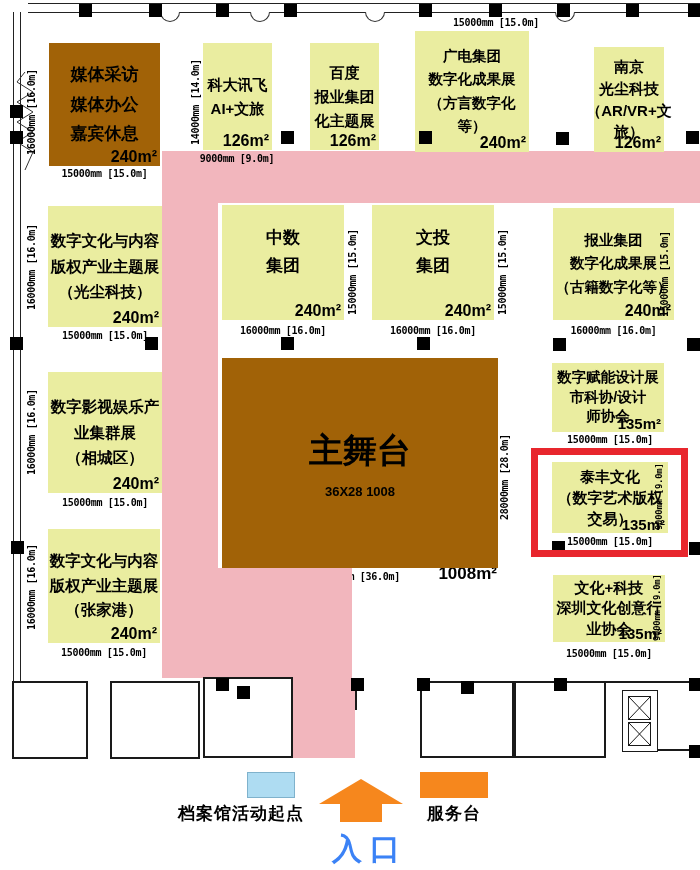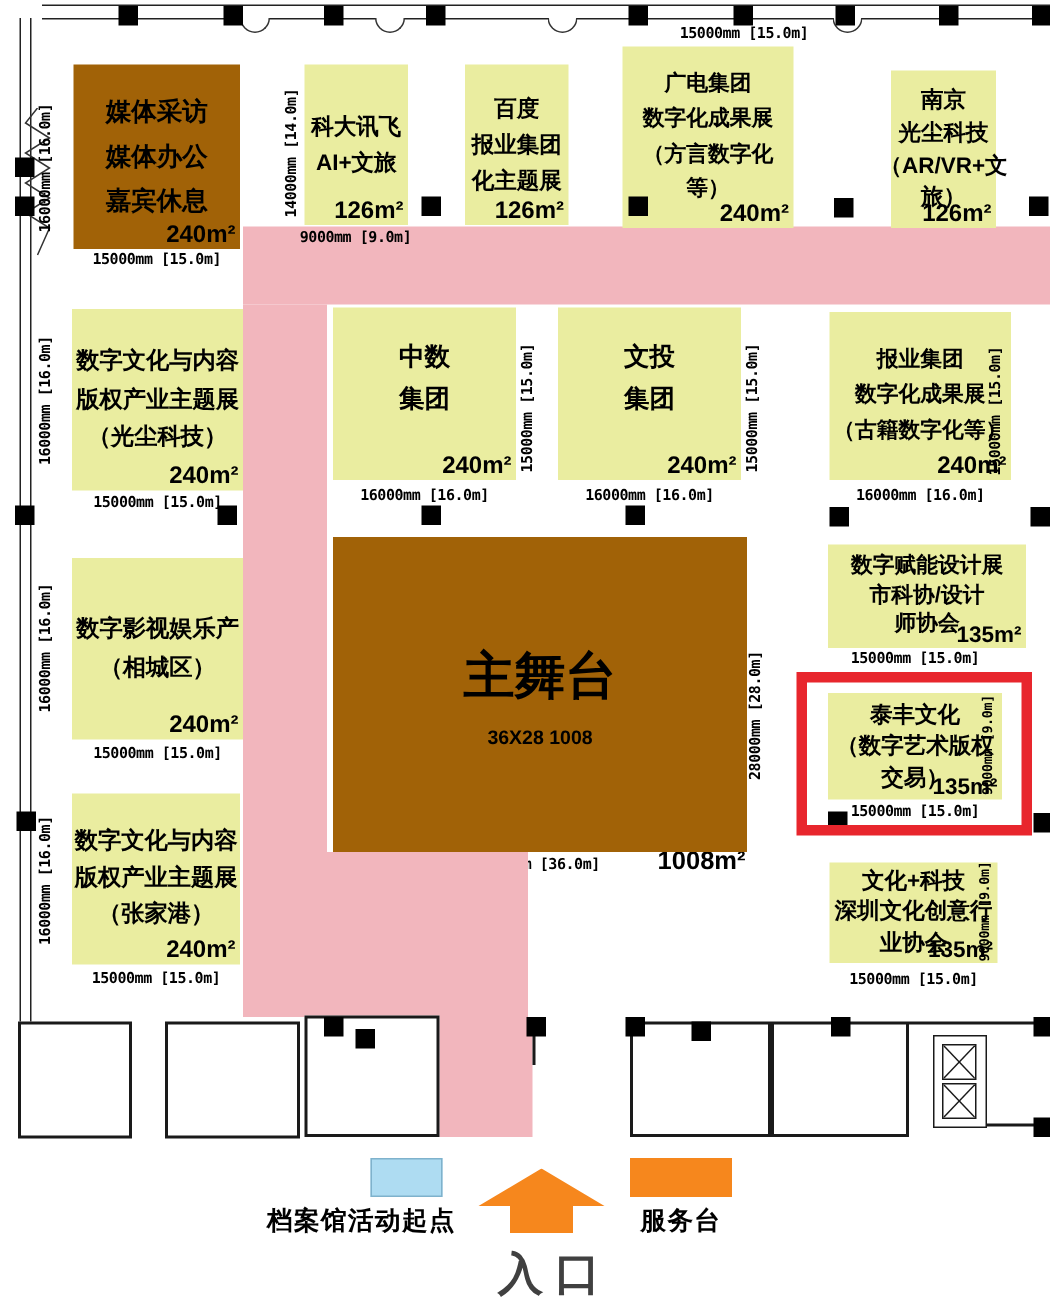--- a/index.html
+++ b/index.html
@@ -32,21 +32,21 @@
   
   #highlight{position:absolute;left:531px;top:448px;width:157px;height:109px;
              border:7px solid #E8262D;box-sizing:border-box;z-index:6;background:transparent;}
   
   .legend-label{position:absolute;font-weight:bold;font-size:17px;letter-spacing:1px;}
   #legend-blue{position:absolute;left:247px;top:772px;width:48px;height:26px;
                background:#AEDCF2;border:1px solid #7FB2CC;box-sizing:border-box;}
   #legend-orange{position:absolute;left:420px;top:772px;width:68px;height:26px;background:#F6871D;}
   #entrance-arrow{position:absolute;left:318px;top:779px;}
   #entrance-text{position:absolute;left:332px;top:829px;font-size:30px;font-weight:bold;
-                 color:#404040;letter-spacing:8px;}
+                 color:#3b82f6;letter-spacing:8px;}
   .z1{z-index:1}.z2{z-index:2}.z3{z-index:3}
 </style>
 </head>
 <body>
 
 <div id="plan">
 
   <div class="walk z1" style="left:162px;top:151px;width:538px;height:52px"></div>
   <div class="walk z1" style="left:162px;top:203px;width:56px;height:365px"></div>
   <div class="walk z1" style="left:162px;top:568px;width:190px;height:110px"></div>
@@ -206,38 +206,39 @@
         <span>（古籍数字化等）</span>
     </div>
     <div class="barea">240m²</div>
   </div>
   <div class="dimv z3" style="left:657px;top:228px;height:92px">15000mm [15.0m]</div>
   <div class="dim" style="left:553px;top:325px;width:121px">16000mm [16.0m]</div>
 
   <div class="booth yellow z2" style="left:48px;top:372px;width:114px;height:121px;font-size:15.5px">
     <div class="bname" style="line-height:1.65">
       <span>数字影视娱乐产</span>
+        <span>业集群展</span>
         <span>（相城区）</span>
     </div>
     <div class="barea">240m²</div>
   </div>
   <div class="dimv" style="left:24px;top:380px;height:105px">16000mm [16.0m]</div>
   <div class="dim" style="left:48px;top:497px;width:114px">15000mm [15.0m]</div>
 
   <div class="booth orange z2" style="left:222px;top:358px;width:276px;height:210px">
     <div style="text-align:center">
       <div style="font-size:34px;font-weight:bold">主舞台</div>
       <div style="font-size:13px;font-weight:bold;margin-top:10px">36X28  1008</div>
     </div>
   </div>
   <div class="dimv" style="left:497px;top:420px;height:115px">28000mm [28.0m]</div>
   <div class="dim" style="left:292px;top:571px;width:130px">36000mm [36.0m]</div>
   <div style="position:absolute;left:437px;top:564px;width:60px;font-weight:bold;font-size:17px;text-align:right">1008m²</div>
 
-  <div class="booth yellow z2" style="left:552px;top:363px;width:132px;height:69px;font-size:14.5px">
+  <div class="booth yellow z2" style="left:552px;top:363px;width:112px;height:69px;font-size:14.5px">
     <div class="bname" style="line-height:1.35">
       <span>数字赋能设计展</span>
         <span>市科协/设计</span>
         <span>师协会</span>
     </div>
     <div class="barea" style="font-size:15px">135m²</div>
   </div>
   <div class="dim" style="left:552px;top:434px;width:116px">15000mm [15.0m]</div>
 
   <div class="booth yellow z2" style="left:552px;top:462px;width:116px;height:71px;font-size:15px">

